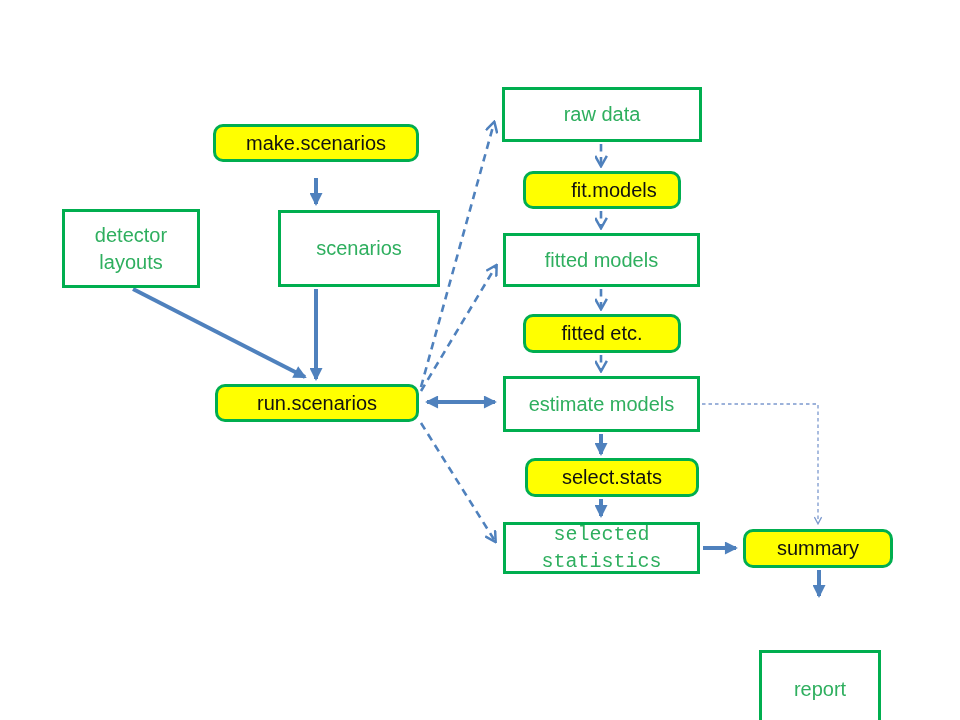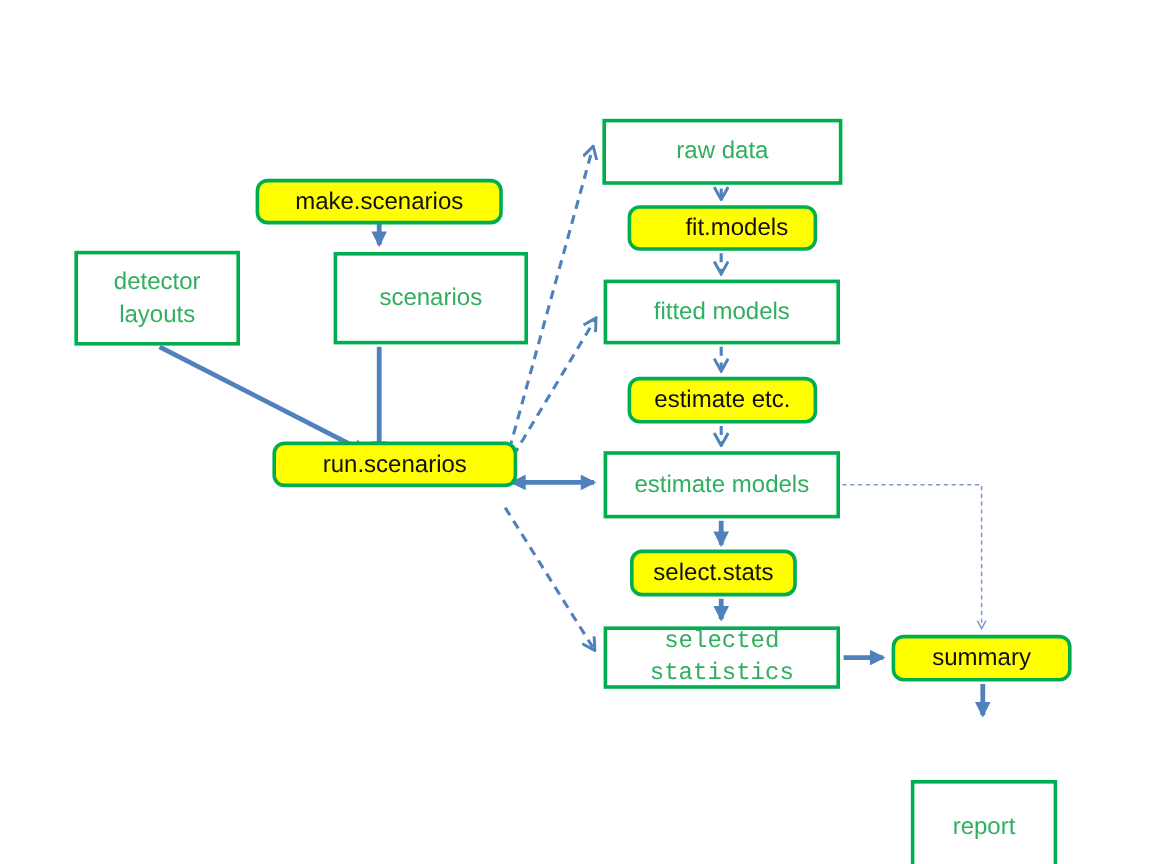--- a/index.html
+++ b/index.html
@@ -93,57 +93,57 @@
       <path d="M421,387 L494,123" class="edge-dashed" marker-end="url(#arrow-dashed)"></path>
       <path d="M421,391 L496,266" class="edge-dashed" marker-end="url(#arrow-dashed)"></path>
       <path d="M421,423 L495,541" class="edge-dashed" marker-end="url(#arrow-dashed)"></path>
       <path d="M601,144 L601,165" class="edge-dashed" marker-end="url(#arrow-dashed)"></path>
       <path d="M601,211 L601,227" class="edge-dashed" marker-end="url(#arrow-dashed)"></path>
       <path d="M601,289 L601,308" class="edge-dashed" marker-end="url(#arrow-dashed)"></path>
       <path d="M601,355 L601,370" class="edge-dashed" marker-end="url(#arrow-dashed)"></path>
       <path d="M702,404 L818,404 L818,523" class="edge-thin" marker-end="url(#arrow-thin)"></path>
     </svg>
 
-  <div class="node node-function" style="left: 213px; top: 149px; width: 206px; height: 38px;">
+  <div class="node node-function" style="left: 213px; top: 124px; width: 206px; height: 38px;">
     <span>make.scenarios</span>
   </div>
 
   <div class="node node-data" style="left: 62px; top: 209px; width: 138px; height: 79px;">
     <span>detector layouts</span>
   </div>
 
   <div class="node node-data" style="left: 235px; top: 210px; width: 162px; height: 77px; margin-left: 43px;">
     <span>scenarios</span>
   </div>
 
-  <div class="node node-function" style="left: 215px; top: 368px; width: 204px; height: 38px; margin-left: 12px;">
+  <div class="node node-function" style="left: 215px; top: 384px; width: 204px; height: 38px;">
     <span>run.scenarios</span>
   </div>
 
-  <div class="node node-data" style="left: 502px; top: 99px; width: 200px; height: 55px;">
+  <div class="node node-data" style="left: 502px; top: 87px; width: 200px; height: 55px;">
     <span>raw data</span>
   </div>
 
   <div class="node node-function" style="left: 523px; top: 171px; width: 158px; height: 38px; padding-left: 28px;">
     <span>fit.models</span>
   </div>
 
   <div class="node node-data" style="left: 503px; top: 233px; width: 197px; height: 54px;">
     <span>fitted models</span>
   </div>
 
   <div class="node node-function" style="left: 523px; top: 314px; width: 158px; height: 39px;">
-    <span>estimate etc.</span>
+    <span>fitted etc.</span>
   </div>
 
   <div class="node node-data" style="left: 503px; top: 376px; width: 197px; height: 56px;">
     <span>estimate models</span>
   </div>
 
-  <div class="node node-function" style="left: 525px; top: 458px; width: 139px; height: 39px;">
+  <div class="node node-function" style="left: 525px; top: 458px; width: 174px; height: 39px;">
     <span>select.stats</span>
   </div>
 
   <div class="node node-data" style="left: 503px; top: 522px; width: 197px; height: 52px; font-family: Liberation Mono, monospace;">
     <span>selected statistics</span>
   </div>
 
   <div class="node node-function" style="left: 743px; top: 529px; width: 150px; height: 39px;">
     <span>summary</span>
   </div>

